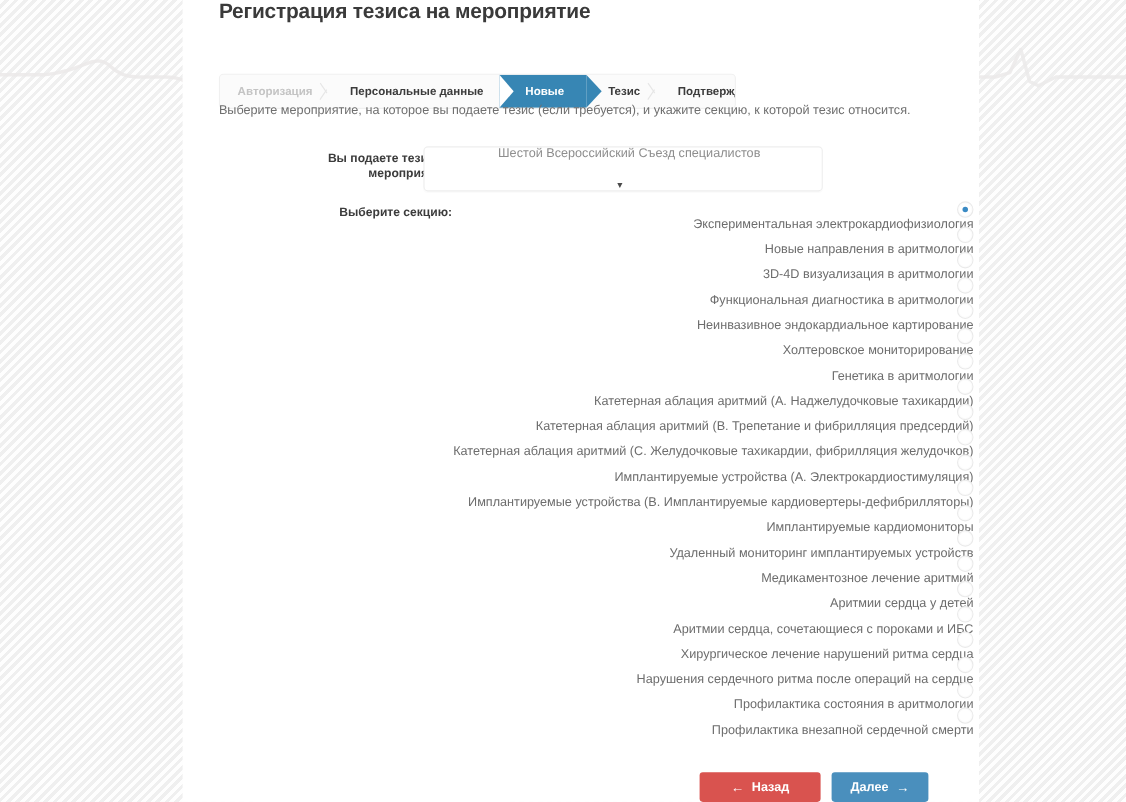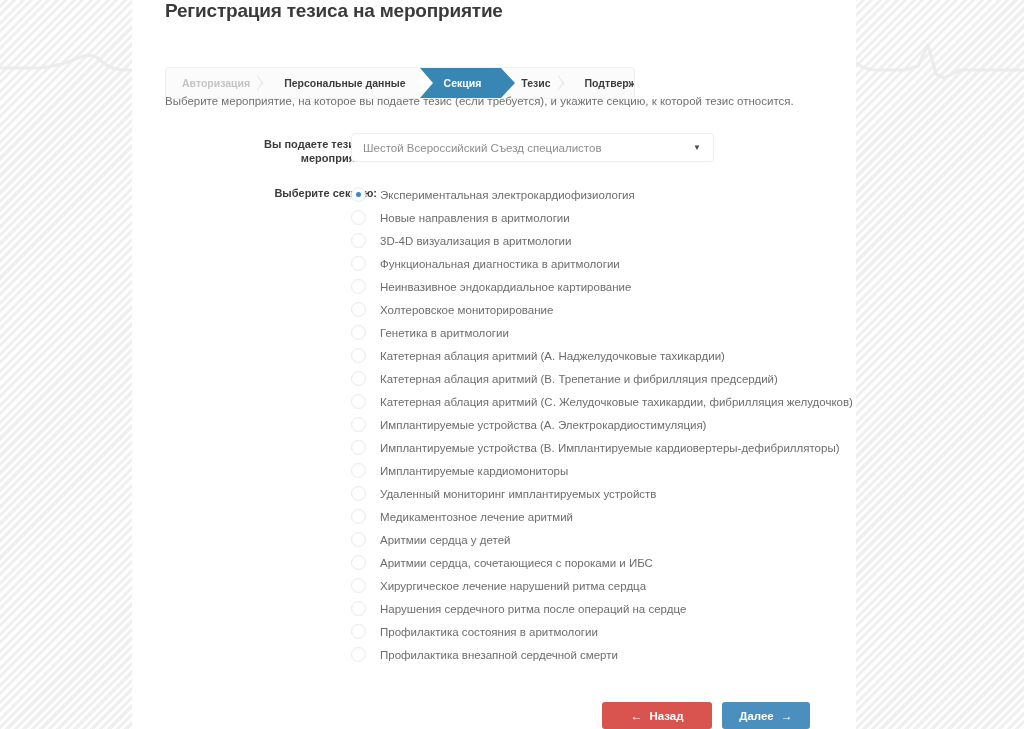--- a/index.html
+++ b/index.html
@@ -35,21 +35,21 @@
     top: 0;
     width: 1024px;
     height: 200px;
     z-index: 1;
     opacity: 0.85;
   }
 
   
   #content-card {
     position: absolute;
-    left: 132px;
+    left: 166px;
     top: 0;
     width: 724px;
     height: 729px;
     background: #ffffff;
     z-index: 2;
     box-sizing: border-box;
   }
 
   #page-title {
     position: absolute;
@@ -176,28 +176,29 @@
     font-size: 11px;
     font-weight: bold;
     color: #3c3c3c;
     line-height: 14px;
   }
   #event-select {
     position: absolute;
     left: 219px;
     top: 0px;
     width: 363px;
-    height: 29px;
+    height: 41px;
     border: 1px solid #eeeeee;
     border-radius: 4px;
     background: #ffffff;
     box-sizing: border-box;
     display: flex;
     align-items: center;
     box-shadow: 0 1px 1px rgba(0,0,0,0.02);
+    flex-direction: column;
   }
   #event-select-value {
     font-size: 11.5px;
     color: #8e8e8e;
     padding-left: 11px;
     flex: 1;
     white-space: nowrap;
     overflow: hidden;
   }
   #event-select-caret {
@@ -220,22 +221,23 @@
     color: #3c3c3c;
   }
   #section-options {
     position: absolute;
     left: 219px;
     top: 183px;
     width: 500px;
   }
   .radio-row {
     display: flex;
-    align-items: center;
+    align-items: flex-end;
     height: 23px;
+    flex-direction: column;
   }
   .radio-circle {
     width: 15px;
     height: 15px;
     border-radius: 50%;
     border: 1px solid #eaeaea;
     background: #ffffff;
     box-sizing: border-box;
     flex: 0 0 auto;
     display: flex;
@@ -311,21 +313,21 @@
     <div class="step inactive">
       <span>Авторизация</span>
       <span class="sep"></span>
     </div>
     <div class="step">
       <span>Персональные данные</span>
     </div>
     <div class="step active">
       <span class="tip-left"></span>
       <span class="tip-right"></span>
-      <span>Секция</span>
+      <span>Новые</span>
     </div>
     <div class="step">
       <span>Тезис</span>
       <span class="sep"></span>
     </div>
     <div class="step">
       <span>Подтверждение</span>
     </div>
   </div>
 

